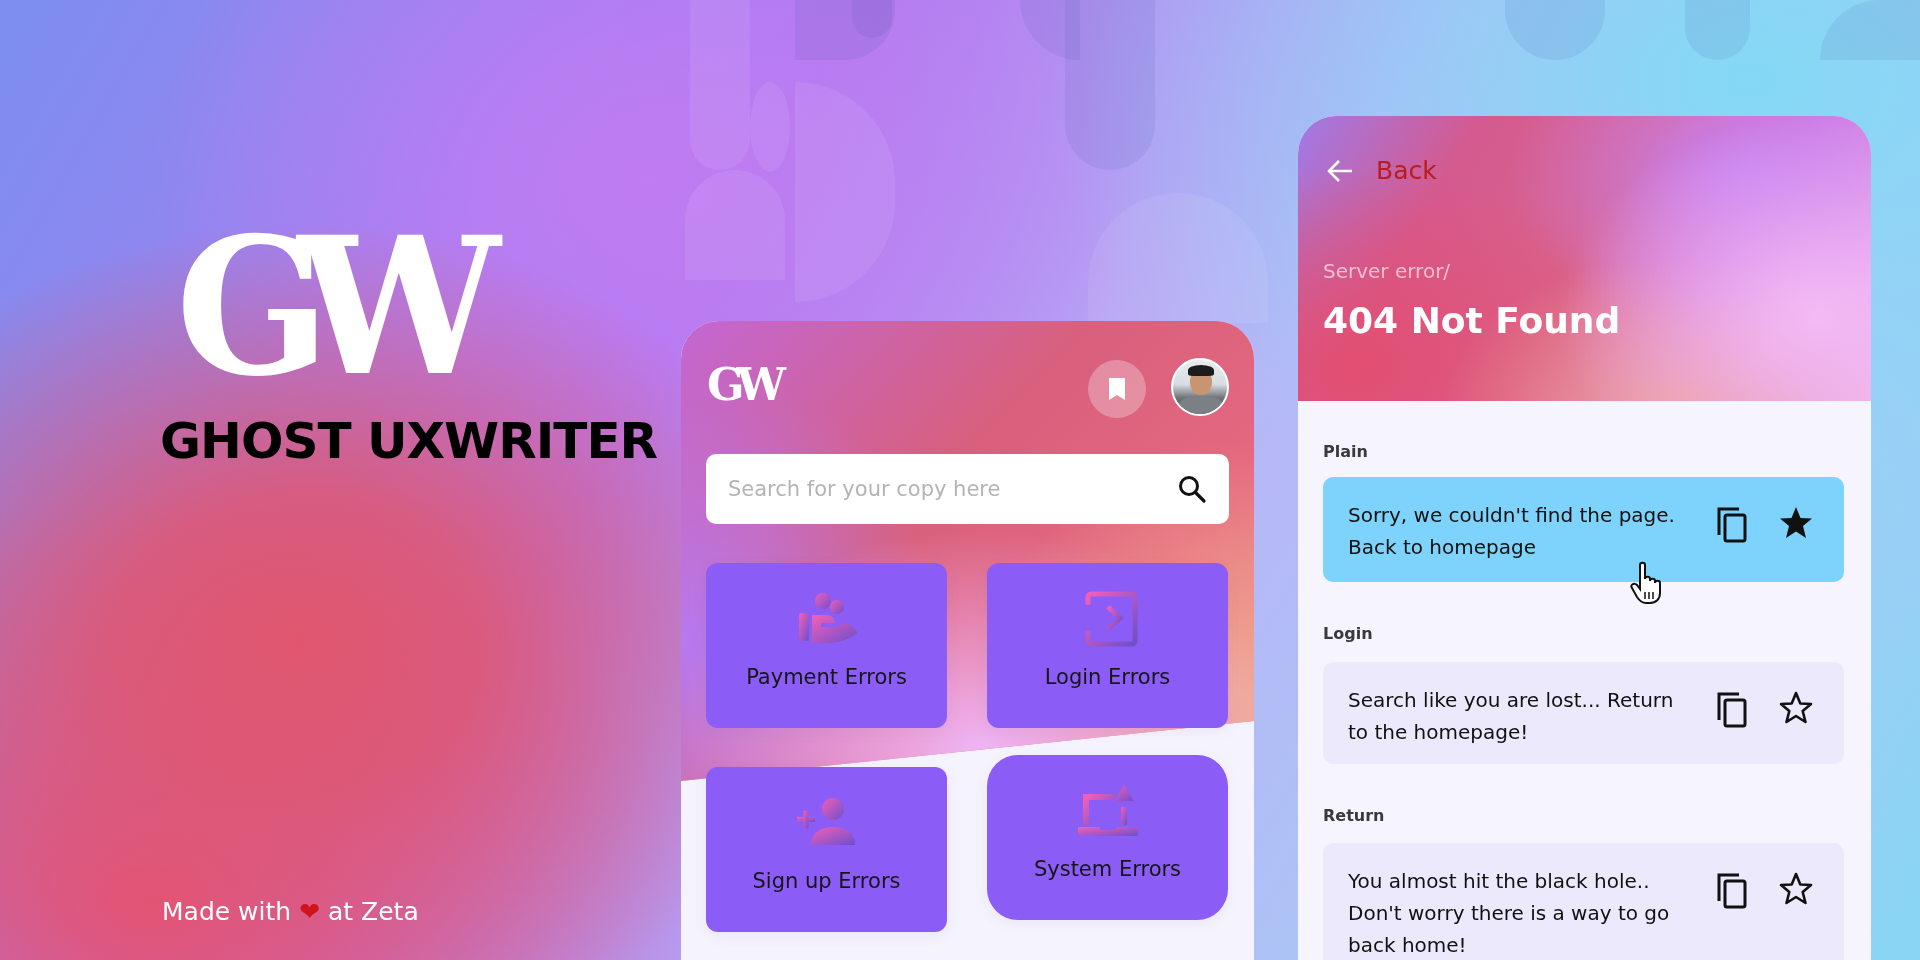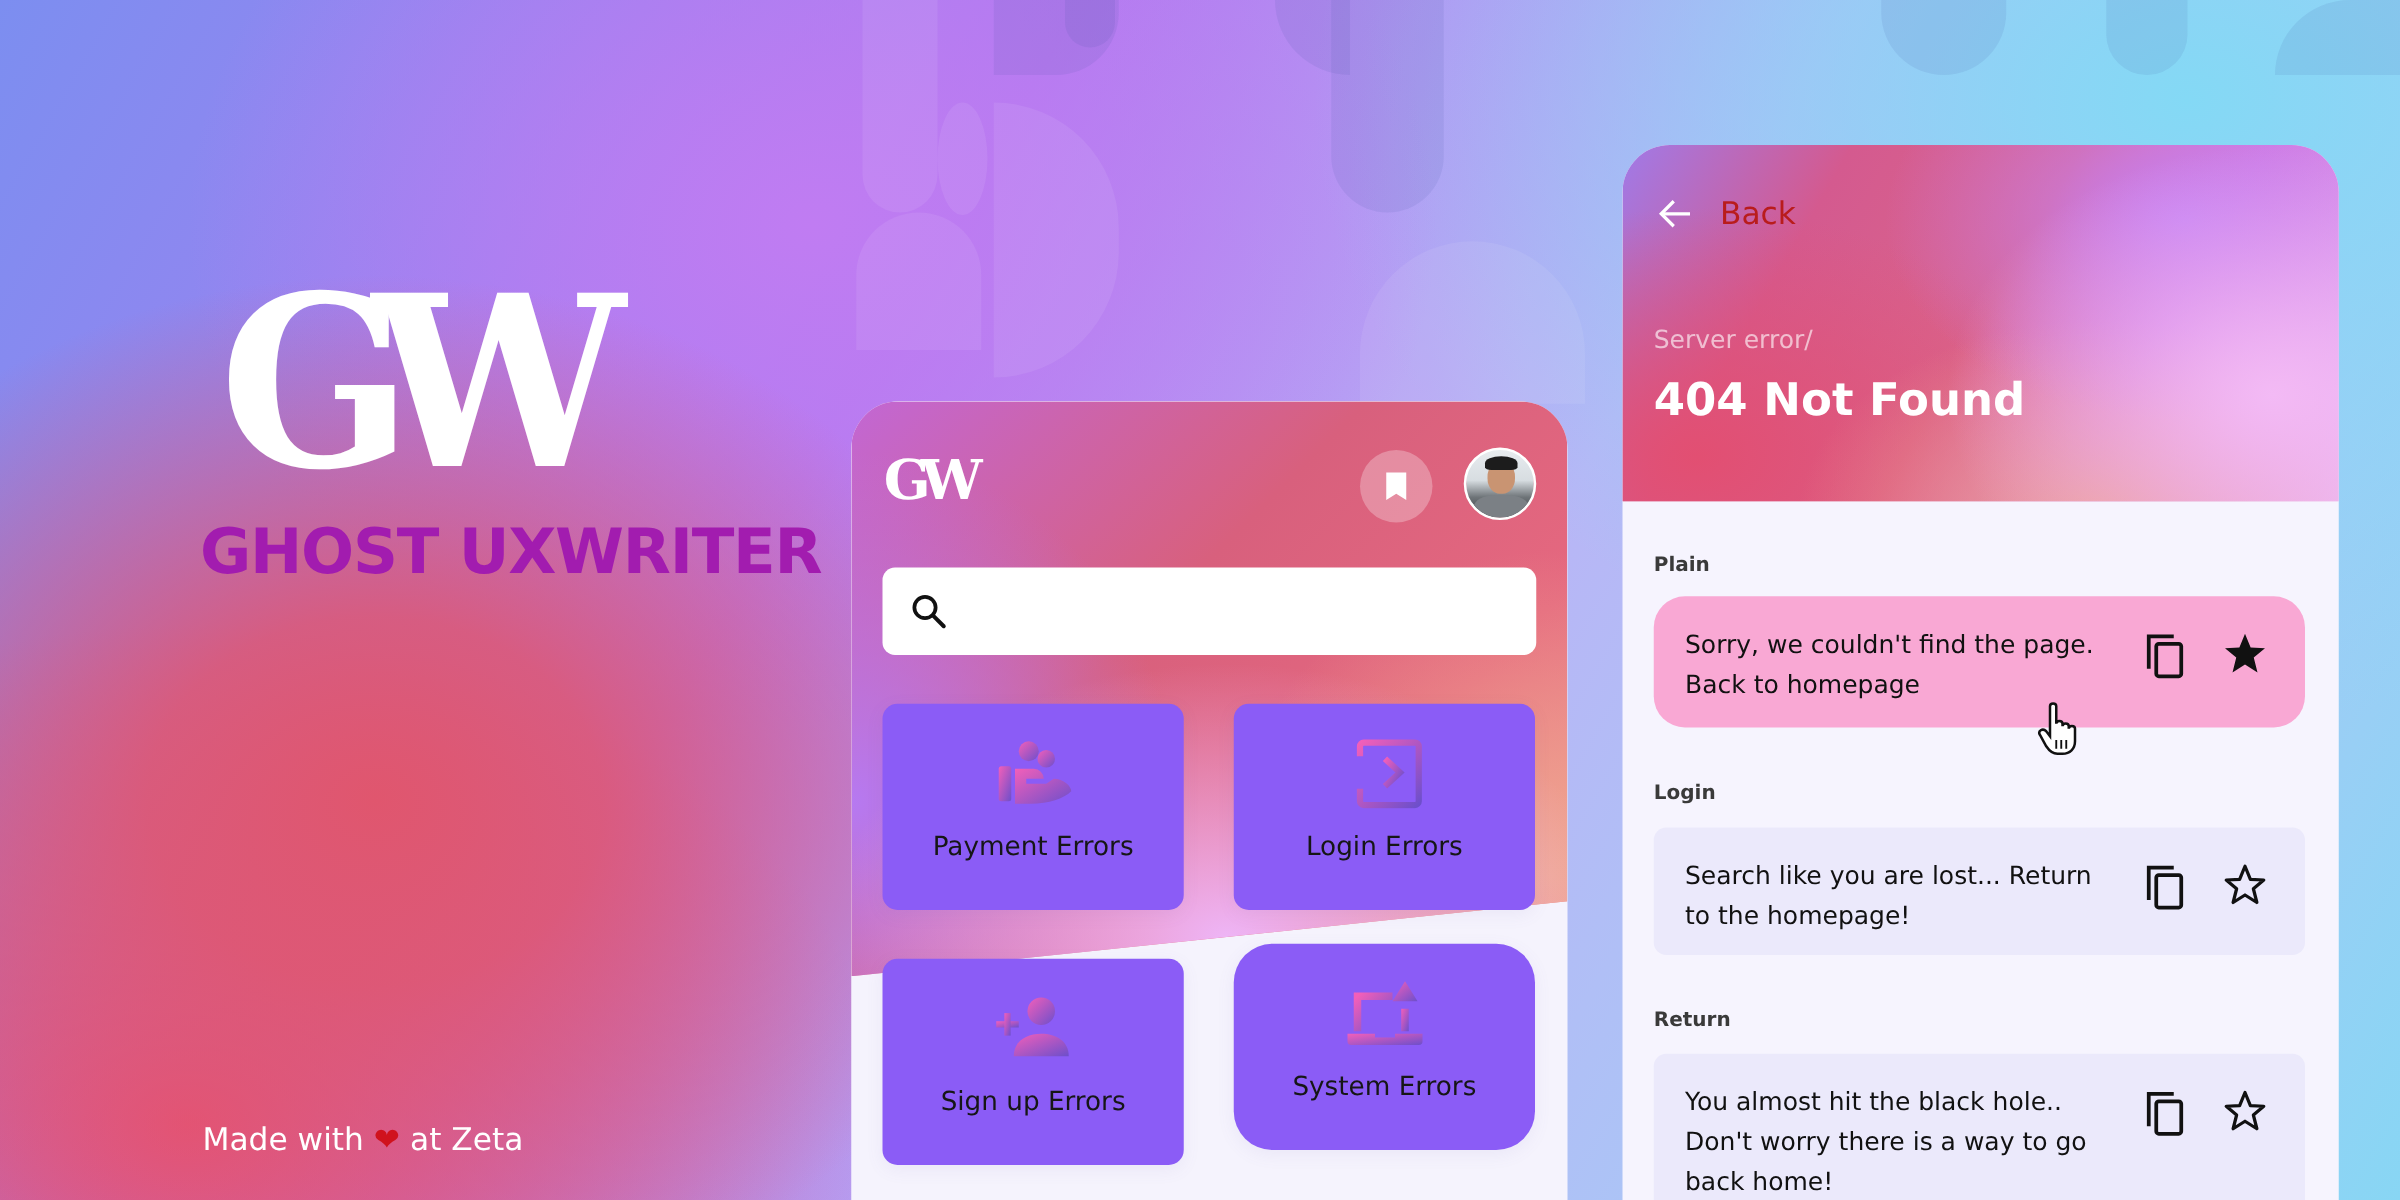--- a/index.html
+++ b/index.html
@@ -22,21 +22,21 @@
   .brand-logo {
     position: absolute; left: 168px; top: 212px;
     font-family: "DejaVu Serif", "Liberation Serif", serif;
     font-size: 190px; line-height: 1; color: #fff; font-weight: bold;
     letter-spacing: -34px;
     transform: scaleX(0.95);
   }
   .brand-name {
     position: absolute; left: 160px; top: 412px;
     font-family: "DejaVu Sans", sans-serif;
-    font-weight: bold; font-size: 50px; color: #a21caf; letter-spacing: -1px;
+    font-weight: bold; font-size: 50px; color: #000000; letter-spacing: -1px;
   }
   .made-with {
     position: absolute; left: 162px; top: 880px;
     font-family: "DejaVu Sans", sans-serif;
     font-size: 25px; color: #fff; margin-top: 17px;
   }
   .made-with .heart { color: #d0121d; }
 
   
   .phone1 {
@@ -135,21 +135,21 @@
     font-family: "DejaVu Sans", sans-serif; font-weight: bold; font-size: 36px; color: #fff;
   }
   .variant-label {
     position: absolute; left: 25px;
     font-family: "DejaVu Sans", sans-serif; font-size: 16px; font-weight: bold; color: #3a3a3a;
   }
   .variant-card {
     position: absolute; left: 25px; width: 521px;
     background: #ebe9fb; border-radius: 10px;
   }
-  .variant-card.active { background: #f9a8d4; border-radius: 25px; }
+  .variant-card.active { background: #7dd3fc; }
   .variant-card .text {
     position: absolute; left: 25px; top: 22px; width: 330px;
     font-family: "DejaVu Sans", sans-serif; font-size: 20px; line-height: 32px; color: #111;
   }
   .variant-card .copy-btn { position: absolute; left: 392px; top: 28px; width: 36px; height: 40px; cursor: pointer; }
   .variant-card .star-btn { position: absolute; left: 455px; top: 28px; width: 36px; height: 36px; cursor: pointer; }
   .cursor-hand { position: absolute; left: 332px; top: 445px; width: 36px; height: 44px; }
 </style>
 </head>
 <body>
@@ -194,20 +194,21 @@
       <path d="M1 1 H17 V23 L9 18 L1 23 Z" fill="#fff"></path>
     </svg>
   </div>
   <div class="p1-avatar">
     <div class="scarf"></div>
     <div class="head"></div>
     <div class="hair"></div>
   </div>
 
   <div class="search">
+    <input type="text" placeholder="Search for your copy here" style="">
     <svg class="search-icon" viewBox="0 0 30 30">
       <circle cx="12" cy="12" r="8.5" fill="none" stroke="#111" stroke-width="3"></circle>
       <line x1="18.5" y1="18.5" x2="27" y2="27" stroke="#111" stroke-width="3.2" stroke-linecap="round"></line>
     </svg>
   </div>
 
   <div class="cat-card" style="left:25px;top:242px;">
     <svg class="icon" viewBox="0 0 64 56">
       <rect x="4" y="22" width="10" height="28" rx="2" fill="url(#iconGrad)"></rect>
       <circle cx="28" cy="10" r="8" fill="url(#iconGrad)"></circle>

